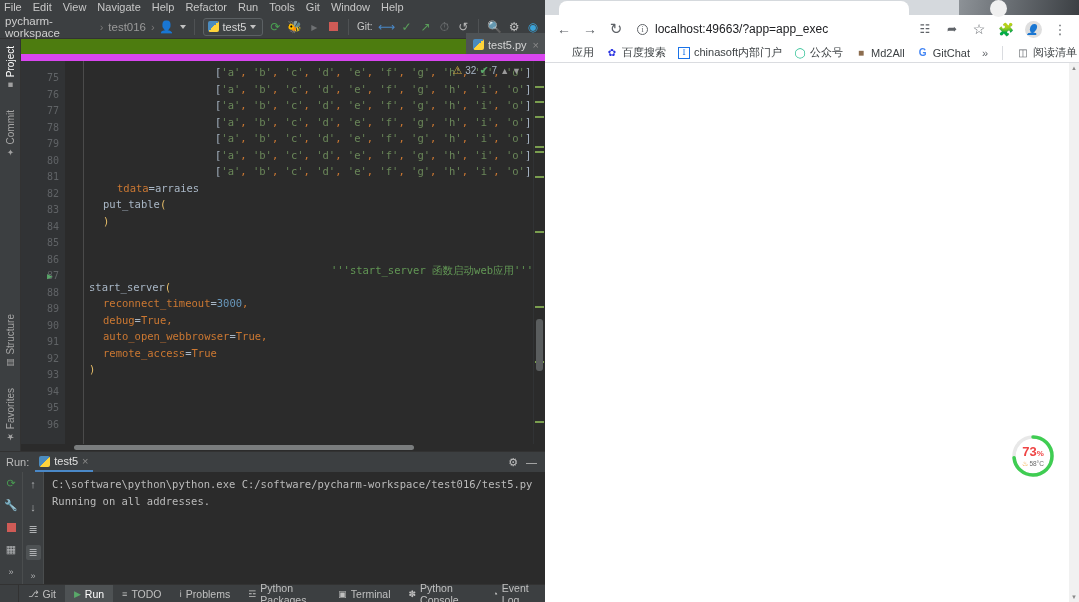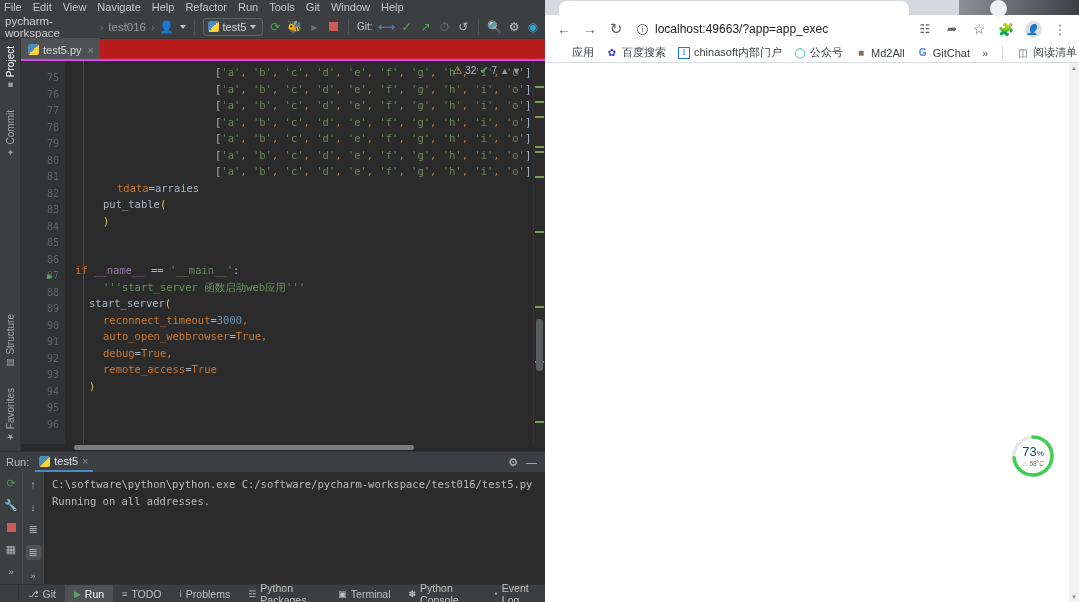--- a/index.html
+++ b/index.html
@@ -72,21 +72,21 @@
     writing-mode: vertical-rl; transform: rotate(180deg);
     font-size: 10px; color: #a7a7a7; white-space: nowrap;
     display: flex; align-items: center; gap: 3px; padding: 3px 0;
   }
   .vtab.active { color: #ffffff; }
   .mini-ico { font-size: 9px; color: #a0a0a0; }
 
   .editor-col { flex: 1; display: flex; flex-direction: column; min-width: 0; }
 
   
-  .filetabs { height: 22px; background: #b91c1c; display: flex; align-items: flex-end; border-bottom: 2px solid #d946ef;}
+  .filetabs { height: 22px; background: #4d7c0f; display: flex; align-items: flex-end; border-bottom: 7px solid #d946ef; justify-content: flex-end;}
   .filetab {
     display: flex; align-items: center; gap: 4px;
     height: 21px; padding: 0 6px 0 7px;
     background: #4e5254; font-size: 11px; color: #d4d4d4;
     border-top: 2px solid #4e5254;
   }
   .filetab .close { color: #8a8a8a; font-size: 11px; margin-left: 2px;}
 
   
   .codewrap { flex: 1; display: flex; position: relative; background: #2b2b2b; min-height: 0; overflow: hidden;}
@@ -265,21 +265,21 @@
   .page-scrollbar .up { top: 0; } .page-scrollbar .down { bottom: 0; }
   
   .gauge-wrap {
     position: absolute; right: 22px; bottom: 122px;
     width: 48px; height: 48px;
   }
   .gauge-text {
     position: absolute; inset: 0; display: flex; flex-direction: column;
     align-items: center; justify-content: center; gap: 0px;
   }
-  .gauge-pct { font-size: 13px; color: #0c4a6e; font-family: "Liberation Sans", sans-serif; line-height: 1;}
+  .gauge-pct { font-size: 13px; color: #ef4444; font-family: "Liberation Sans", sans-serif; line-height: 1; font-weight: bold;}
   .gauge-pct .u { font-size: 8px; }
   .gauge-temp { font-size: 6.5px; color: #6d6d6d; display: flex; align-items: center; gap: 1px; margin-top: 2px;}
   .thermo { color: #f0a030; font-size: 7px; }
 </style>
 </head>
 <body>
 
 <div class="screen">
 
   <div class="ide">
@@ -399,26 +399,25 @@
               <div class="cl" style="padding-left: 150px;"><span class="t-punc">[</span><span class="t-str">'a'</span><span class="t-comma">,</span> <span class="t-str">'b'</span><span class="t-comma">,</span> <span class="t-str">'c'</span><span class="t-comma">,</span> <span class="t-str">'d'</span><span class="t-comma">,</span> <span class="t-str">'e'</span><span class="t-comma">,</span> <span class="t-str">'f'</span><span class="t-comma">,</span> <span class="t-str">'g'</span><span class="t-comma">,</span> <span class="t-str">'h'</span><span class="t-comma">,</span> <span class="t-str">'i'</span><span class="t-comma">,</span> <span class="t-str">'o'</span><span class="t-punc">]</span><span class="t-comma">,</span></div>
               <div class="cl" style="padding-left: 150px;"><span class="t-punc">[</span><span class="t-str">'a'</span><span class="t-comma">,</span> <span class="t-str">'b'</span><span class="t-comma">,</span> <span class="t-str">'c'</span><span class="t-comma">,</span> <span class="t-str">'d'</span><span class="t-comma">,</span> <span class="t-str">'e'</span><span class="t-comma">,</span> <span class="t-str">'f'</span><span class="t-comma">,</span> <span class="t-str">'g'</span><span class="t-comma">,</span> <span class="t-str">'h'</span><span class="t-comma">,</span> <span class="t-str">'i'</span><span class="t-comma">,</span> <span class="t-str">'o'</span><span class="t-punc">]</span><span class="t-comma">,</span></div>
               <div class="cl" style="padding-left: 150px;"><span class="t-punc">[</span><span class="t-str">'a'</span><span class="t-comma">,</span> <span class="t-str">'b'</span><span class="t-comma">,</span> <span class="t-str">'c'</span><span class="t-comma">,</span> <span class="t-str">'d'</span><span class="t-comma">,</span> <span class="t-str">'e'</span><span class="t-comma">,</span> <span class="t-str">'f'</span><span class="t-comma">,</span> <span class="t-str">'g'</span><span class="t-comma">,</span> <span class="t-str">'h'</span><span class="t-comma">,</span> <span class="t-str">'i'</span><span class="t-comma">,</span> <span class="t-str">'o'</span><span class="t-punc">]</span><span class="t-comma">,</span></div>
               <div class="cl" style="padding-left: 150px;"><span class="t-punc">[</span><span class="t-str">'a'</span><span class="t-comma">,</span> <span class="t-str">'b'</span><span class="t-comma">,</span> <span class="t-str">'c'</span><span class="t-comma">,</span> <span class="t-str">'d'</span><span class="t-comma">,</span> <span class="t-str">'e'</span><span class="t-comma">,</span> <span class="t-str">'f'</span><span class="t-comma">,</span> <span class="t-str">'g'</span><span class="t-comma">,</span> <span class="t-str">'h'</span><span class="t-comma">,</span> <span class="t-str">'i'</span><span class="t-comma">,</span> <span class="t-str">'o'</span><span class="t-punc">]</span><span class="t-comma">,</span></div>
               <div class="cl" style="padding-left: 150px;"><span class="t-punc">[</span><span class="t-str">'a'</span><span class="t-comma">,</span> <span class="t-str">'b'</span><span class="t-comma">,</span> <span class="t-str">'c'</span><span class="t-comma">,</span> <span class="t-str">'d'</span><span class="t-comma">,</span> <span class="t-str">'e'</span><span class="t-comma">,</span> <span class="t-str">'f'</span><span class="t-comma">,</span> <span class="t-str">'g'</span><span class="t-comma">,</span> <span class="t-str">'h'</span><span class="t-comma">,</span> <span class="t-str">'i'</span><span class="t-comma">,</span> <span class="t-str">'o'</span><span class="t-punc">]</span><span class="t-comma">,</span></div>
               <div class="cl" style="padding-left: 52px;"><span class="t-param">tdata</span><span class="t-punc">=</span><span class="t-id">arraies</span></div>
               <div class="cl" style="padding-left: 38px;"><span class="t-id">put_table</span><span class="t-paren">(</span></div>
               <div class="cl" style="padding-left: 38px;"><span class="t-paren">)</span></div>
               <div class="cl" style="padding-left: 10px;"></div>
               <div class="cl" style="padding-left: 10px;"></div>
-              <div class="cl" style="padding-left: 10px;"><span class="t-kw">if</span> <span class="t-var">__name__</span> <span class="t-punc">==</span> <span class="t-str">'__main__'</span><span class="t-punc">:</span></div>
-              <div class="cl" style="padding-left: 38px;"><span class="t-doc">'''start_server 函数启动web应用'''</span></div>
+              <div class="cl" style="padding-left: 38px; text-align: right;"><span class="t-doc">'''start_server 函数启动web应用'''</span></div>
               <div class="cl" style="padding-left: 24px;"><span class="t-id">start_server</span><span class="t-paren">(</span></div>
               <div class="cl" style="padding-left: 38px;"><span class="t-param">reconnect_timeout</span><span class="t-punc">=</span><span class="t-num">3000</span><span class="t-comma">,</span></div>
+              <div class="cl" style="padding-left: 38px;"><span class="t-param">debug</span><span class="t-punc">=</span><span class="t-kw">True</span><span class="t-comma">,</span></div>
               <div class="cl" style="padding-left: 38px;"><span class="t-param">auto_open_webbrowser</span><span class="t-punc">=</span><span class="t-kw">True</span><span class="t-comma">,</span></div>
-              <div class="cl" style="padding-left: 38px;"><span class="t-param">debug</span><span class="t-punc">=</span><span class="t-kw">True</span><span class="t-comma">,</span></div>
               <div class="cl" style="padding-left: 38px;"><span class="t-param">remote_access</span><span class="t-punc">=</span><span class="t-kw">True</span></div>
               <div class="cl" style="padding-left: 24px;"><span class="t-paren">)</span></div>
               <div class="cl" style="padding-left: 10px;"></div>
             </div>
 
           <div class="inspect">
             <span class="warn-tri">⚠</span>
             <span>32</span>
             <span class="chk">✔</span>
             <span>7</span>

